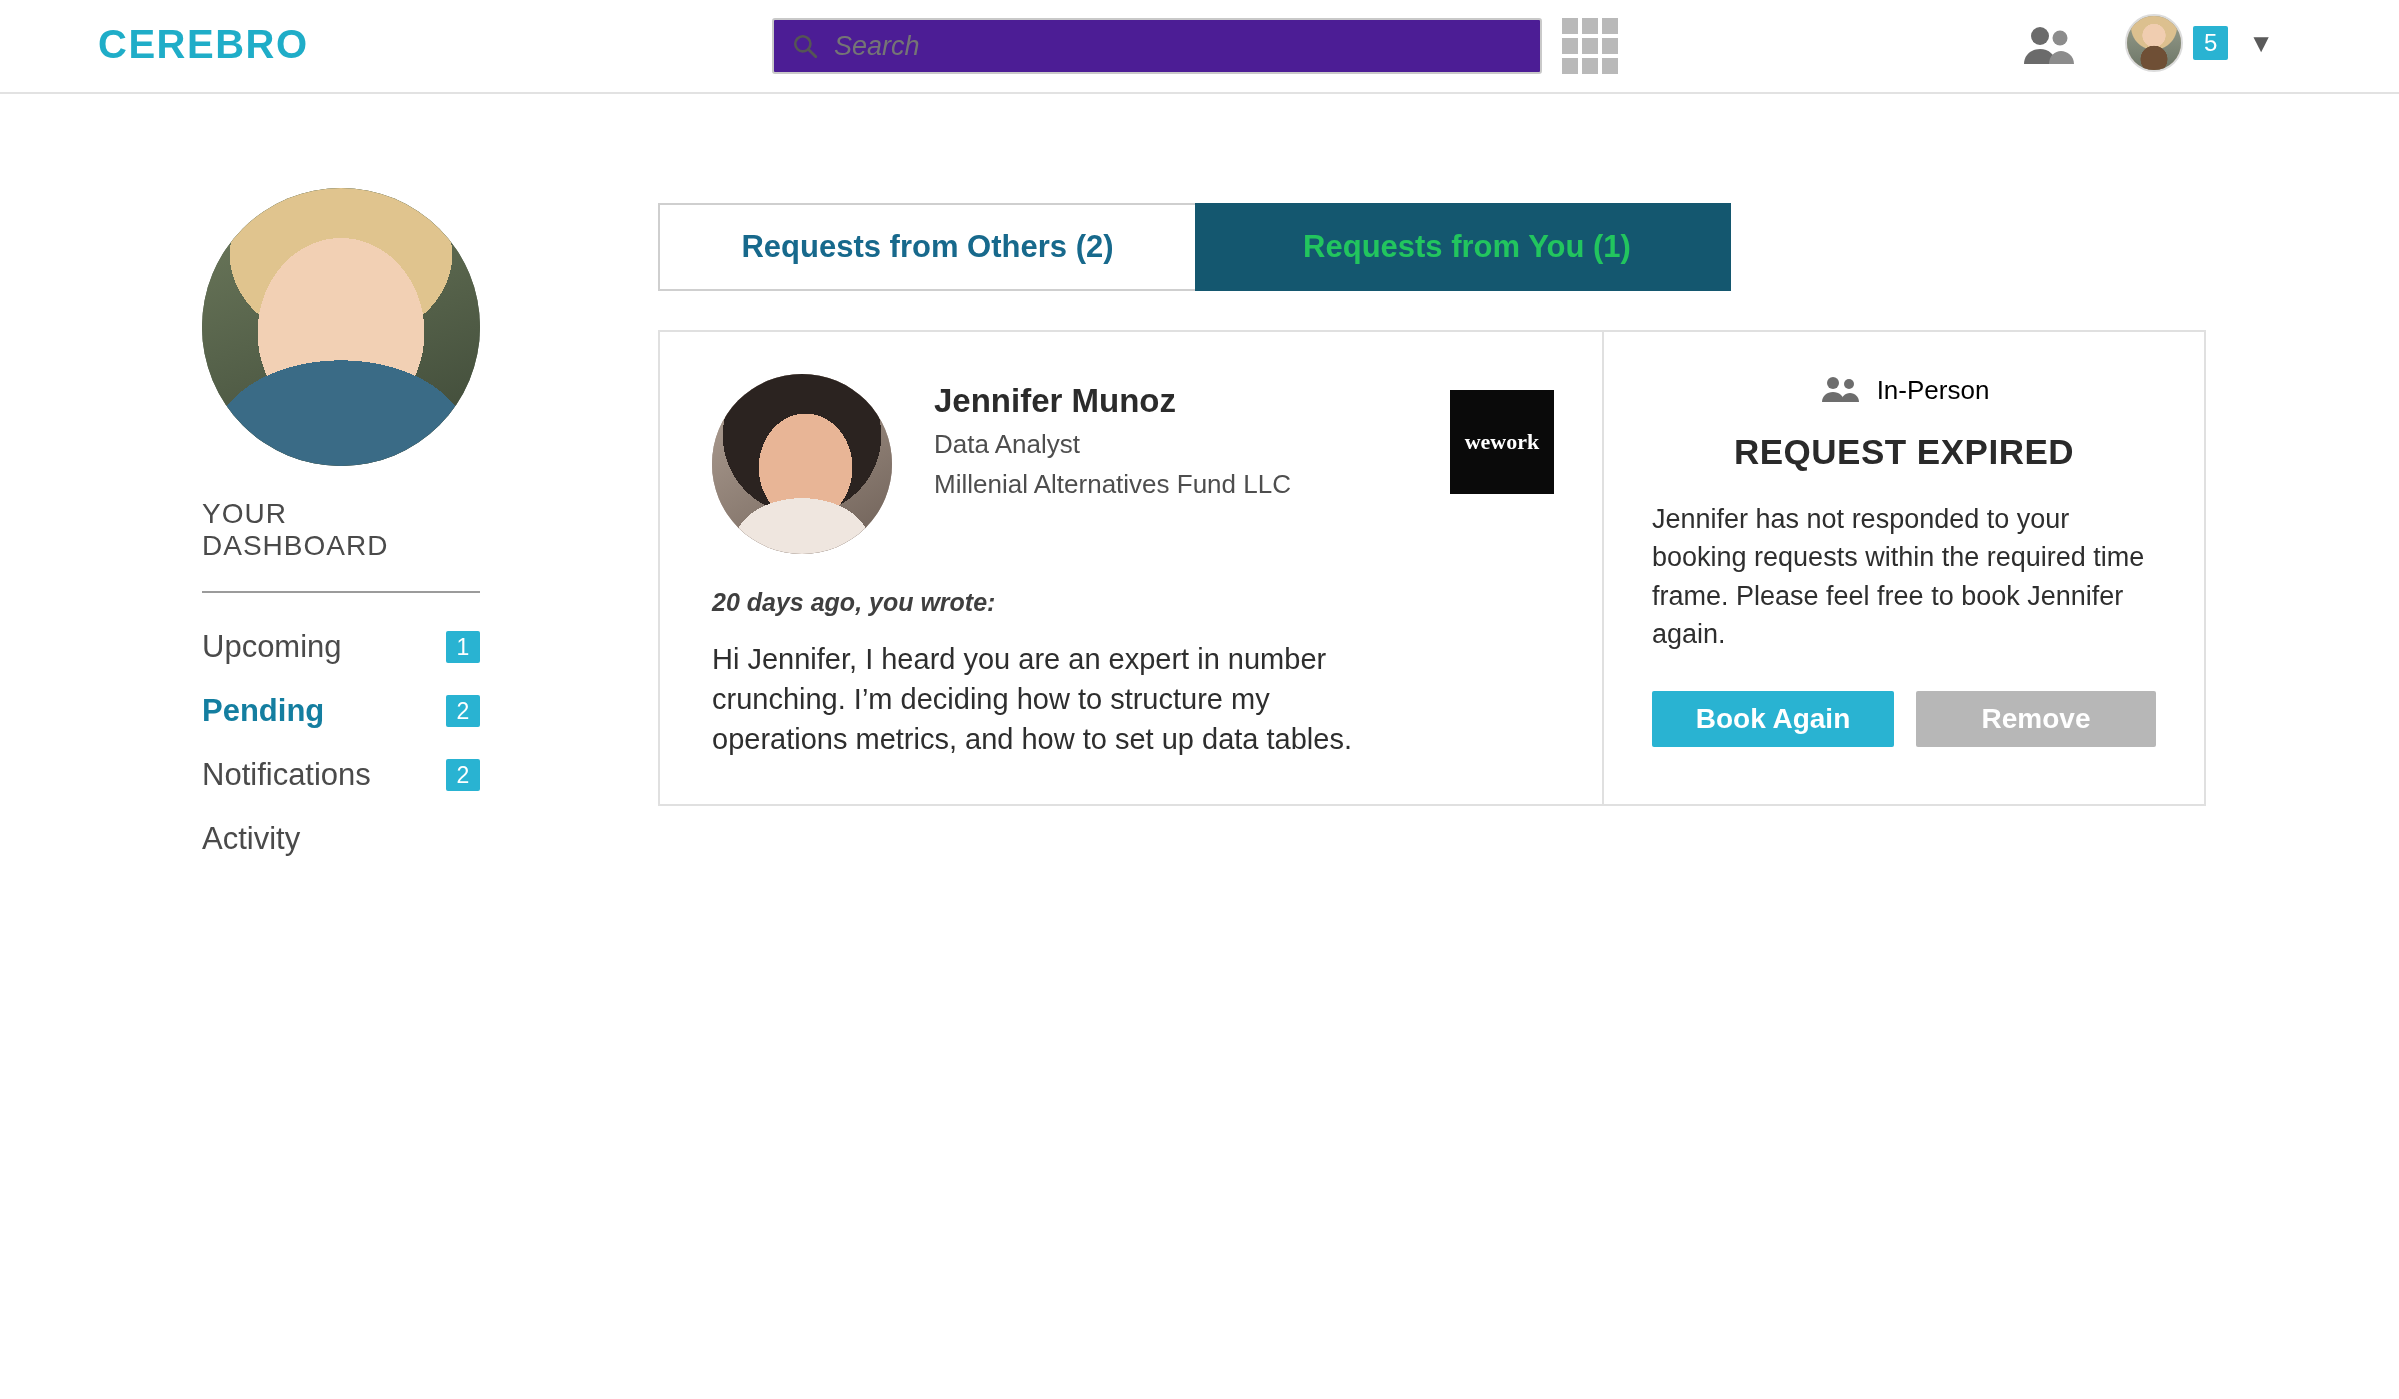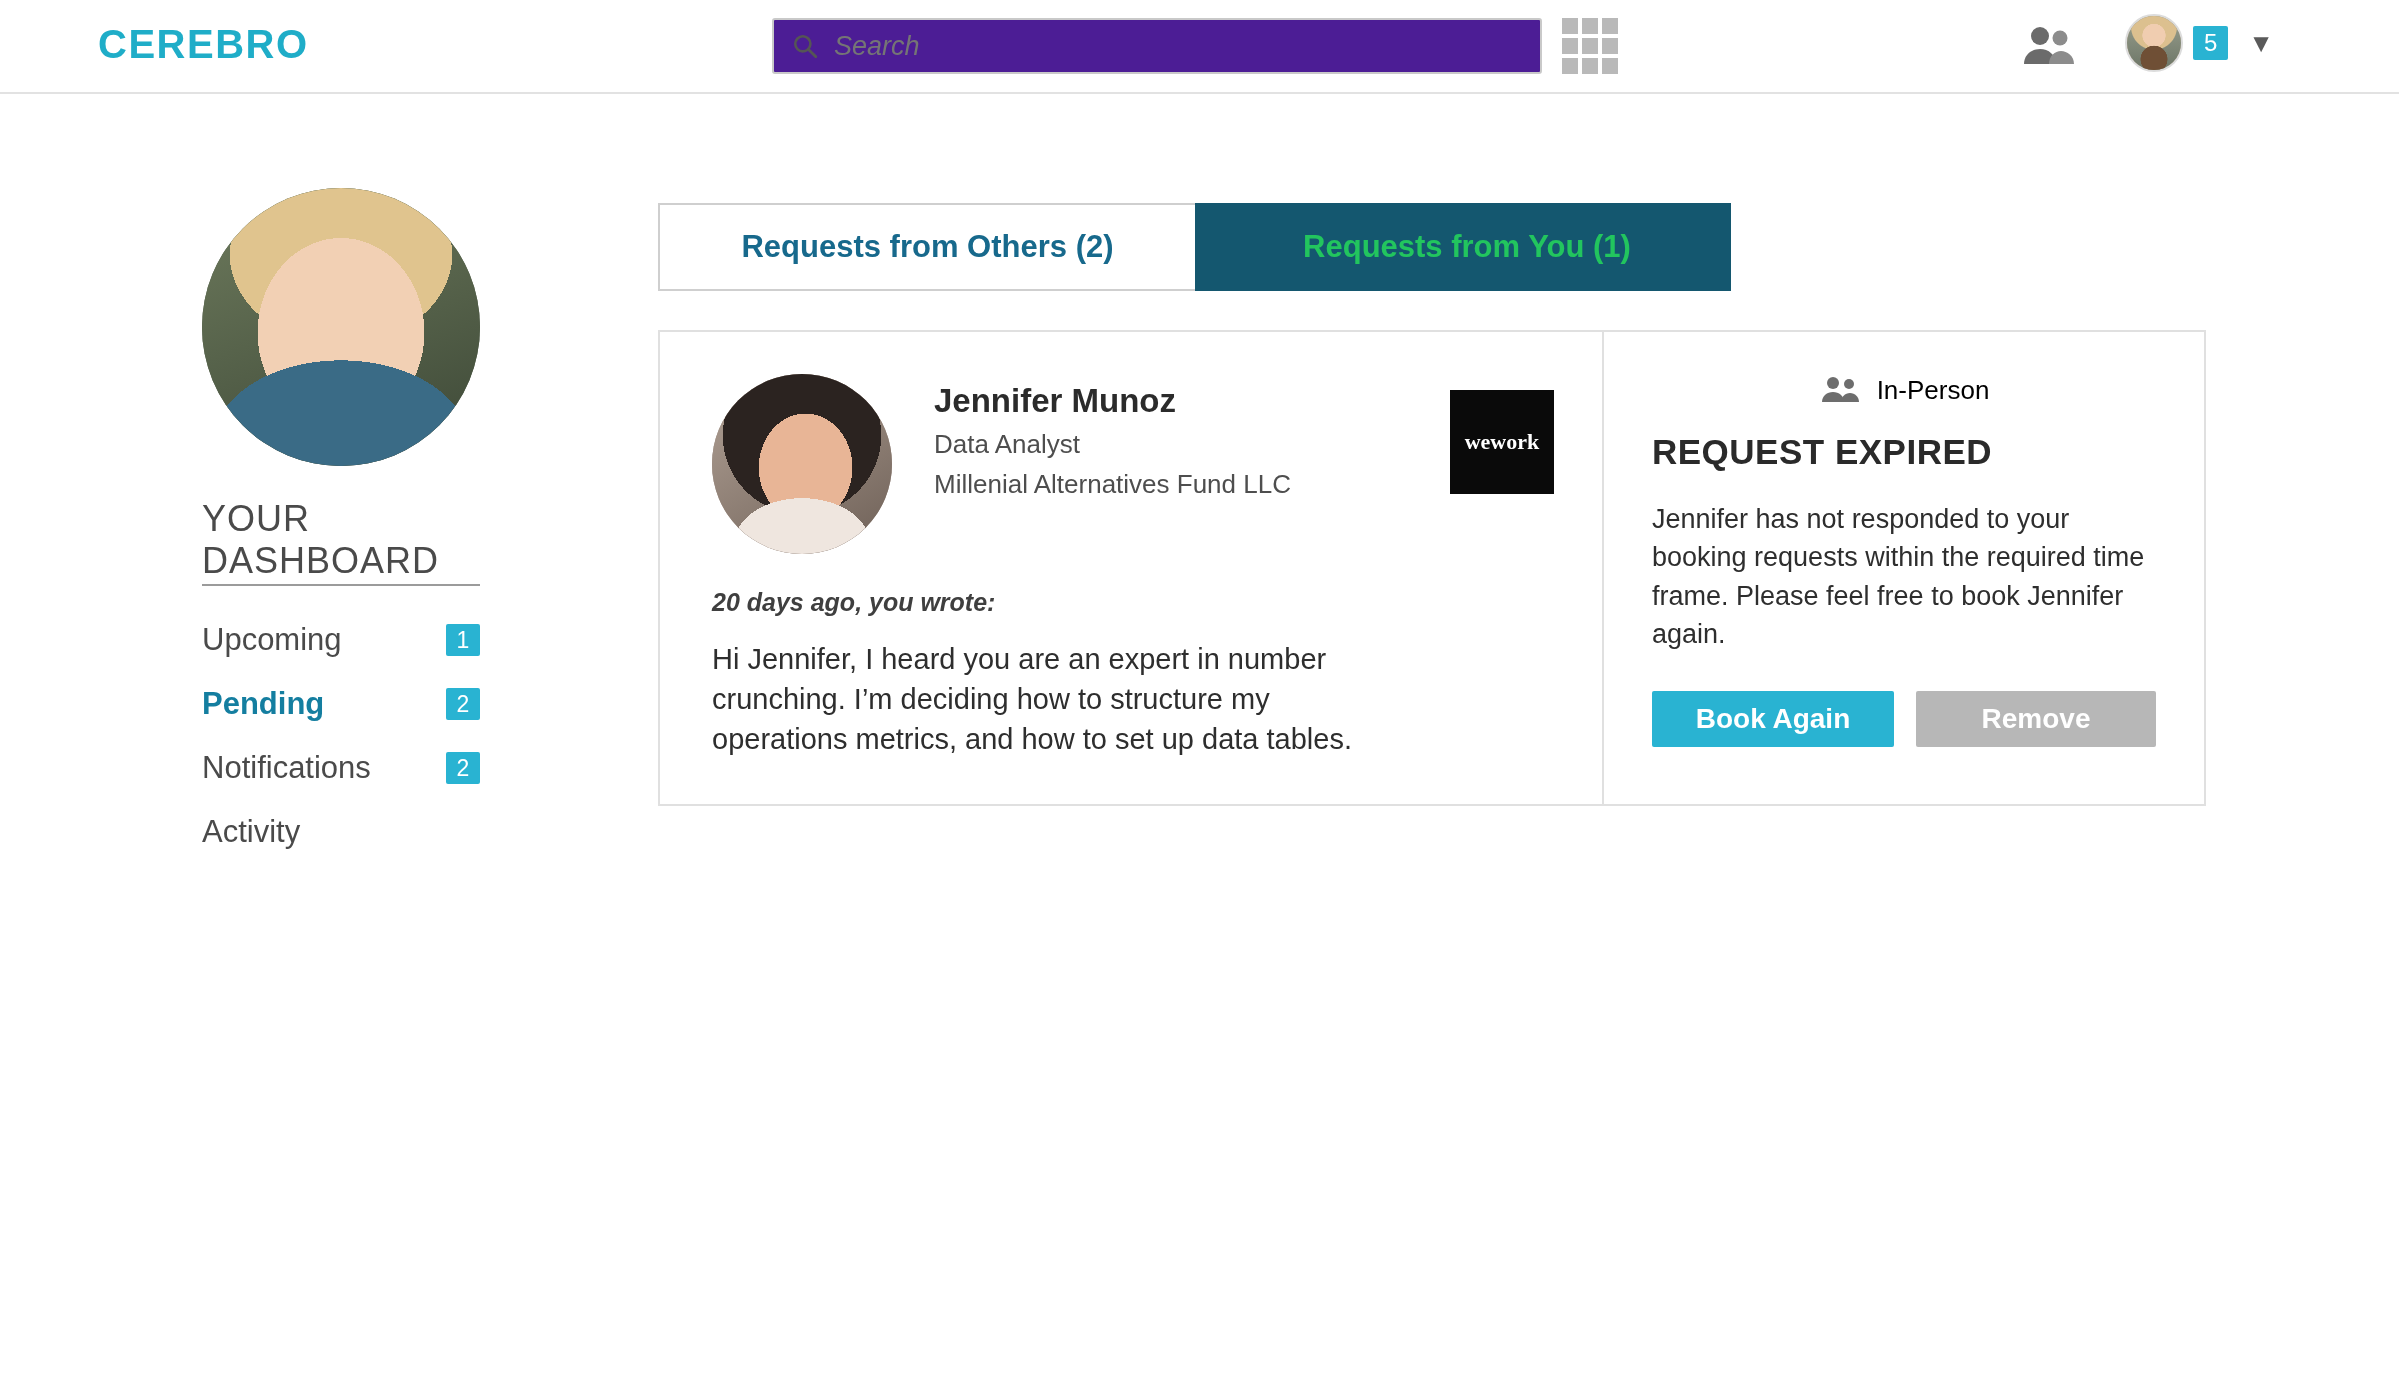--- a/index.html
+++ b/index.html
@@ -134,24 +134,24 @@
   .avatar-large .face {
     position: absolute; inset: 0;
     background:
       radial-gradient(ellipse 46% 30% at 50% 92%, #3a6b86 0 100%, rgba(0,0,0,0) 100%),
       radial-gradient(ellipse 30% 34% at 50% 52%, #f2d0b4 0 100%, rgba(0,0,0,0) 100%),
       radial-gradient(ellipse 40% 32% at 50% 24%, #e0c48e 0 100%, rgba(0,0,0,0) 100%),
       linear-gradient(160deg, #6e7b5d, #3c4736);
   }
   .dash-title {
     margin-top: 32px;
-    font-size: 36px;
+    font-size: 28px;
     letter-spacing: 1px;
     color: #4a4a4a;
-    padding-bottom: 2px;
+    padding-bottom: 29px;
     border-bottom: 2px solid #9b9b9b;
     width: 278px;
   }
   .nav-list { margin-top: 22px; }
   .nav-item {
     display: flex;
     align-items: center;
     justify-content: space-between;
     height: 64px;
     width: 278px;
@@ -289,21 +289,21 @@
     align-items: center;
     justify-content: center;
   }
   .inperson-icon { width: 42px; height: 32px; margin-right: 16px; }
   .inperson-label {
     font-size: 26px;
     color: #000000;
   }
   .expired-title {
     margin-top: 26px;
-    text-align: left;
+    text-align: center;
     font-size: 35px;
     font-weight: bold;
     letter-spacing: 0.5px;
     color: #2a2a2a;
   }
   .expired-text {
     margin-top: 28px;
     font-size: 27px;
     line-height: 1.42;
     color: #2e2e2e;

